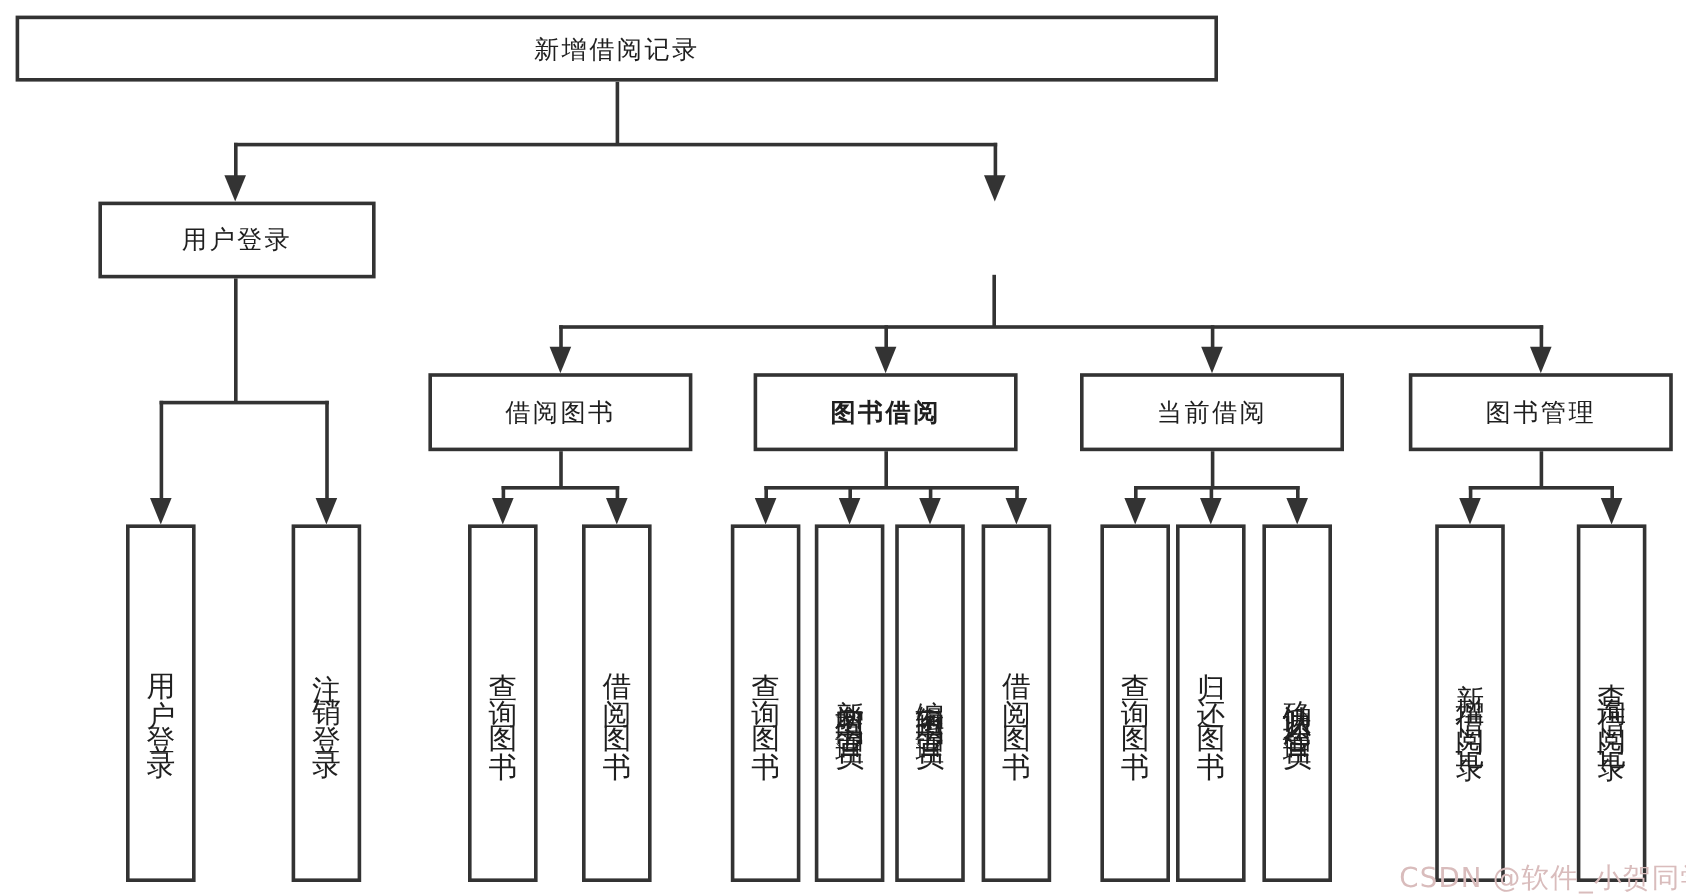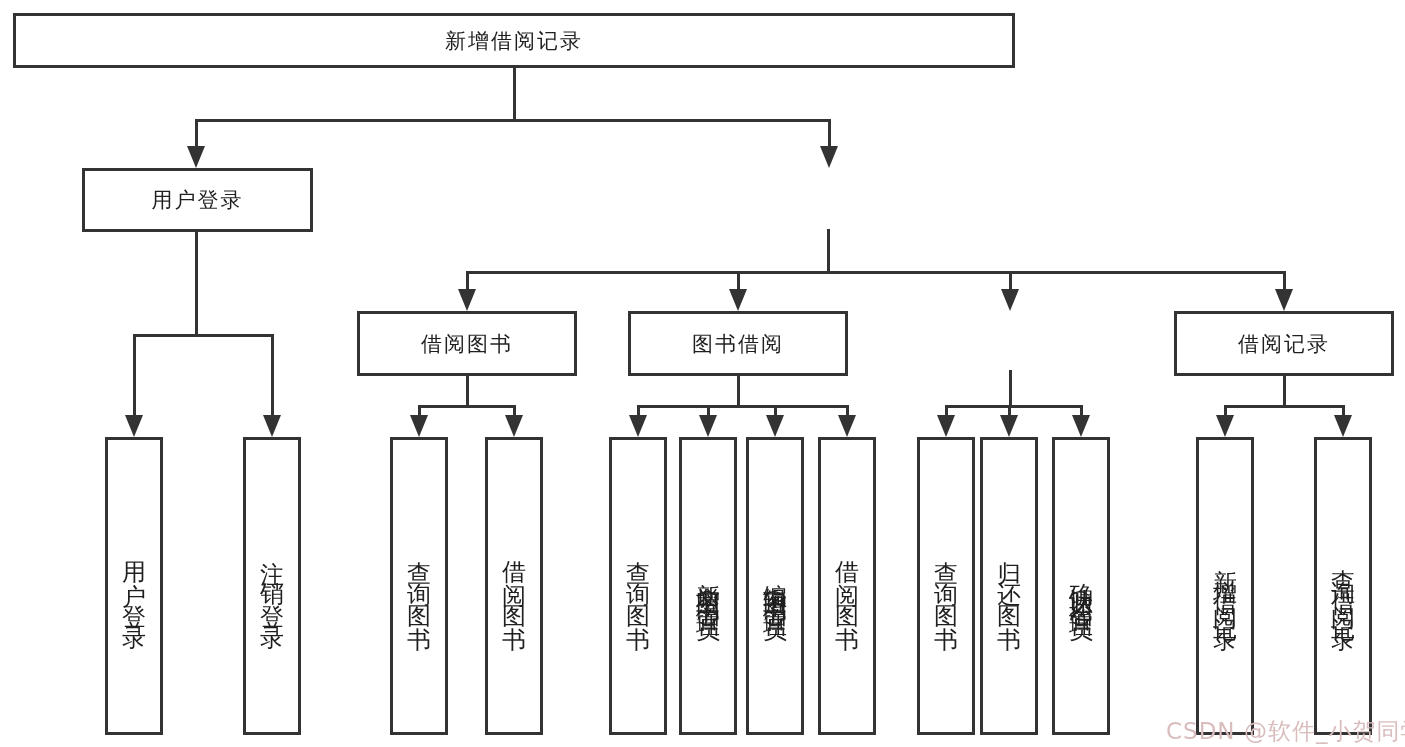--- a/index.html
+++ b/index.html
@@ -24,21 +24,21 @@
   .nodebox .hlabel {
     font-size: 21px;
     color: #1f1f1f;
     letter-spacing: 2px;
     white-space: nowrap;
   }
   #root-box   { left: 13px;  top: 13px;  width: 996px; height: 49px; }
   #l2-user    { left: 82px;  top: 168px; width: 225px; height: 58px; }
   #l2-book    { left: 712px; top: 168px; width: 227px; height: 58px; }
   #l3-newbook { left: 357px; top: 311px; width: 214px; height: 59px; }
-  #l3-borrow  { left: 628px; top: 311px; width: 214px; height: 59px; }
+  #l3-borrow  { left: 628px; top: 311px; width: 214px; height: 59px; font-weight: bold; }
   #l3-current { left: 900px; top: 311px; width: 214px; height: 59px; }
   #l3-records { left: 1174px;top: 311px; width: 214px; height: 59px; }
   .leaf {
     position: absolute;
     top: 437px;
     width: 52px;
     height: 292px;
     border: 3px solid #333333;
     background: #ffffff;
     display: flex;
@@ -87,22 +87,25 @@
   <div class="nodebox" id="l2-user">
     <span class="hlabel">用户登录</span>
   </div>
 
   <div class="nodebox" id="l3-newbook">
     <span class="hlabel">借阅图书</span>
   </div>
   <div class="nodebox" id="l3-borrow">
     <span class="hlabel">图书借阅</span>
   </div>
+  <div class="nodebox" id="l3-current">
+    <span class="hlabel">当前借阅</span>
+  </div>
   <div class="nodebox" id="l3-records">
-    <span class="hlabel">借阅记录</span>
+    <span class="hlabel">图书管理</span>
   </div>
 
   <div class="leaf" style="left:105px">
     <span class="vtext" style="letter-spacing: 22px;">用户登录</span>
     </div>
   <div class="leaf" style="left:243px">
     <span class="vtext" style="letter-spacing: 22px;">注销登录</span>
     </div>
 
   <div class="leaf" style="left:390px">

